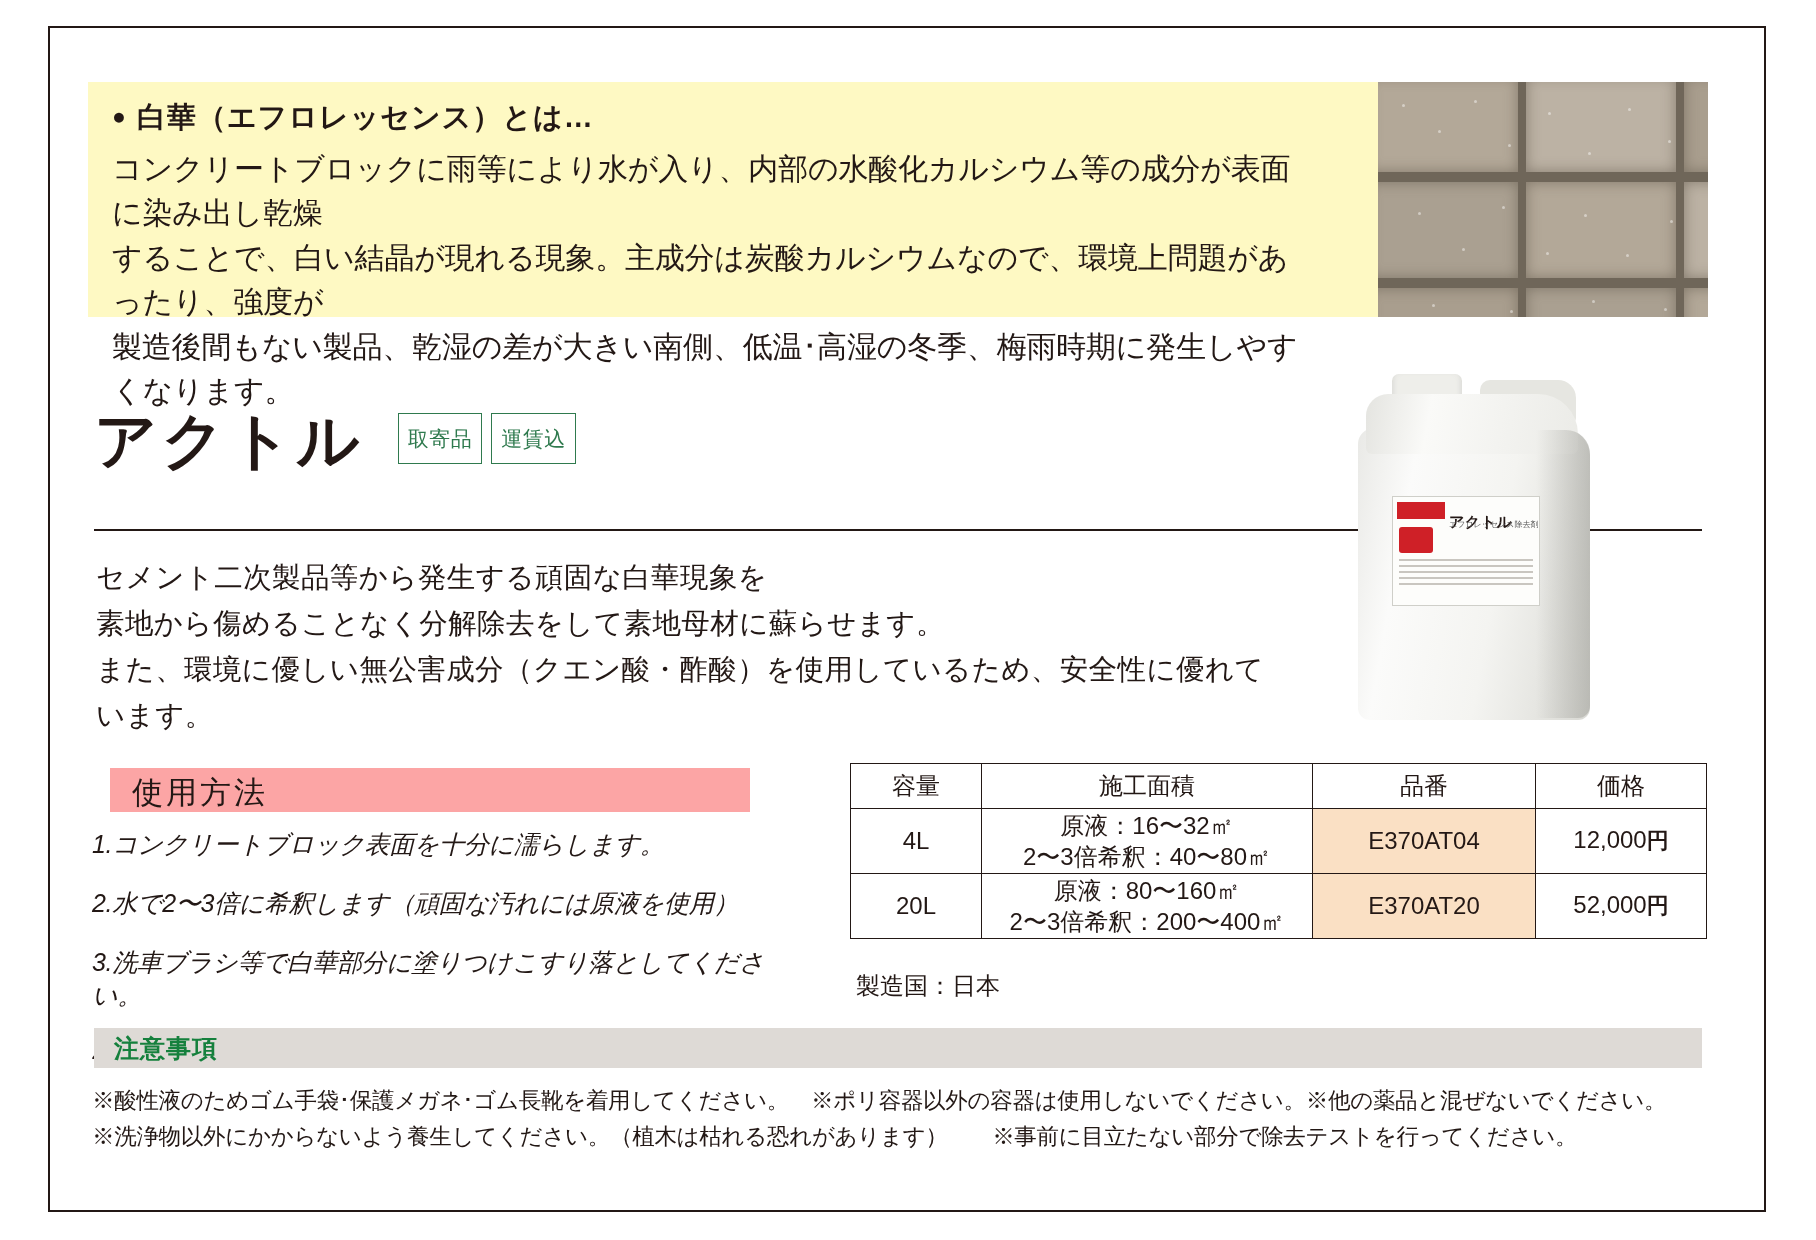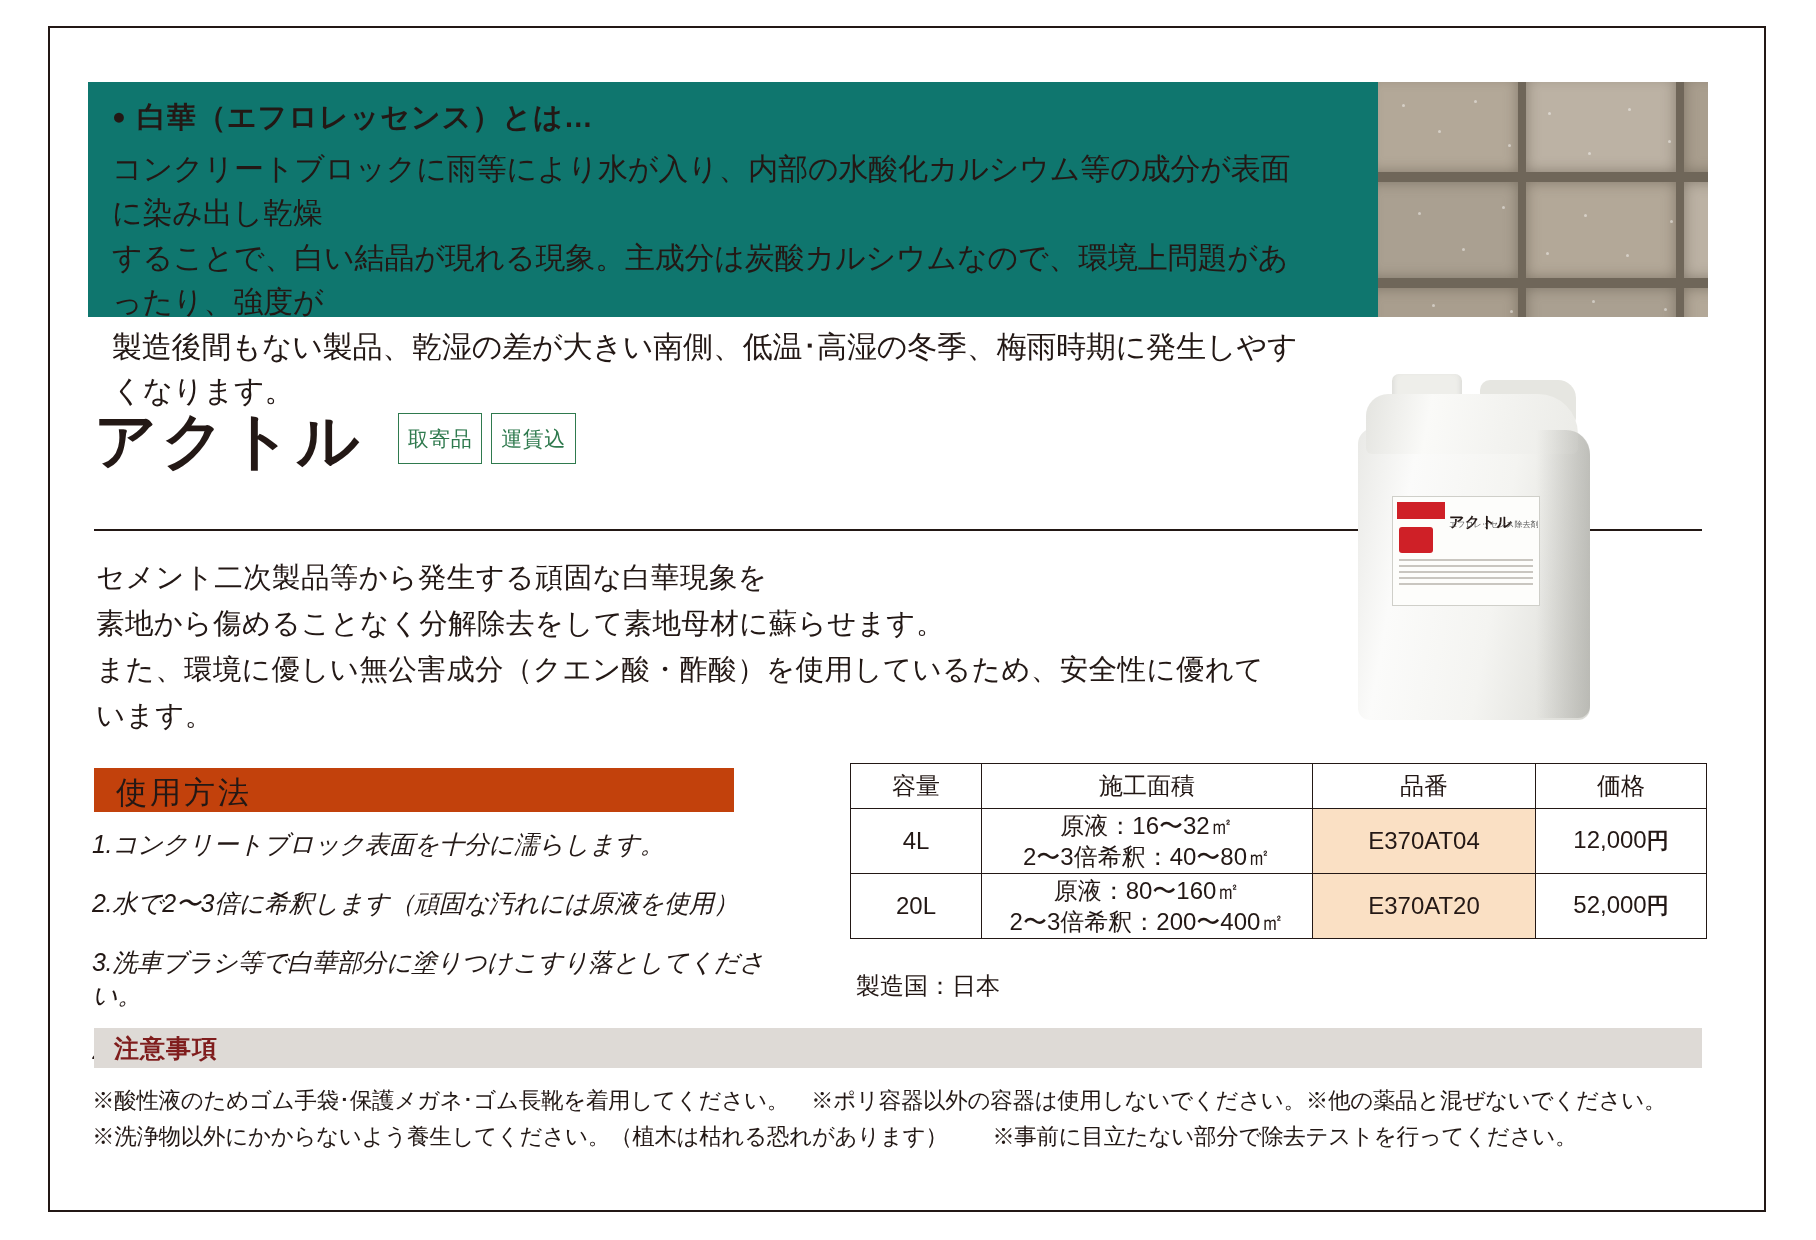--- a/index.html
+++ b/index.html
@@ -26,21 +26,21 @@
     background: #fff;
   }
 
   
   .info-box {
     position: absolute;
     left: 38px;
     top: 54px;
     width: 1620px;
     height: 235px;
-    background: #0f766e;
+    background: #fef9c3;
   }
   .info-text {
     position: absolute;
     left: 24px;
     top: 16px;
     width: 1190px;
   }
   .info-title {
     font-size: 29px;
     font-weight: bold;
@@ -247,25 +247,25 @@
   .label-lines i {
     display: block;
     height: 2px;
     background: #c9c6c0;
     margin-bottom: 4px;
   }
 
   
   .usage-head {
     position: absolute;
-    left: 44px;
+    left: 60px;
     top: 740px;
     width: 640px;
     height: 44px;
-    background: #c2410c;
+    background: #fca5a5;
   }
   .usage-head span {
     position: absolute;
     left: 22px;
     top: 4px;
     font-family: "DejaVu Serif", serif;
     font-size: 31px;
     letter-spacing: 3px;
     color: #231815;
   }
@@ -352,21 +352,21 @@
     height: 40px;
     background: #dedad6;
   }
   .notes-head span {
     position: absolute;
     left: 20px;
     top: 4px;
     font-size: 25px;
     font-weight: bold;
     letter-spacing: 1px;
-    color: #7f1d1d;
+    color: #15803d;
   }
   .notes-body {
     position: absolute;
     left: 42px;
     top: 1055px;
     width: 1620px;
     font-size: 22.5px;
     line-height: 1.62;
     letter-spacing: -0.3px;
     color: #231815;

